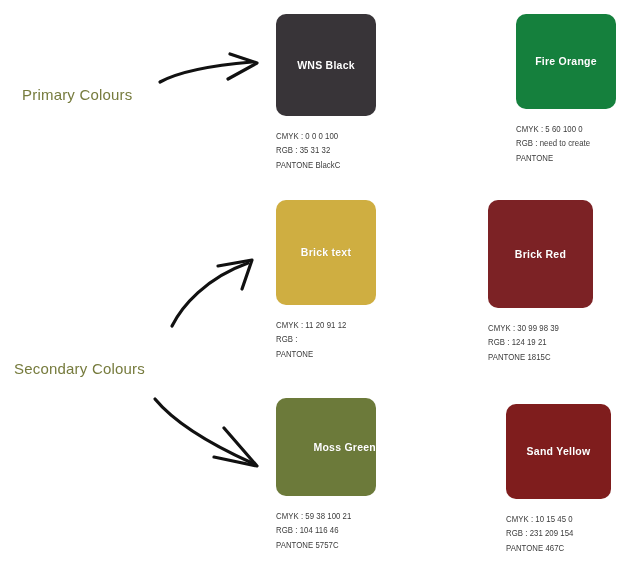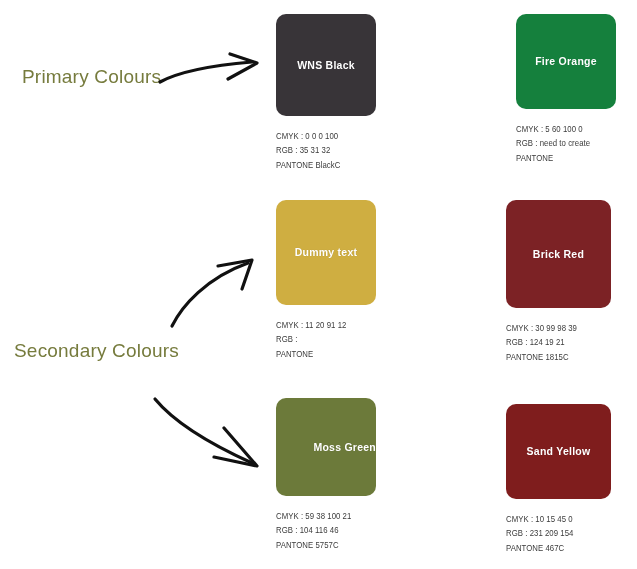--- a/index.html
+++ b/index.html
@@ -20,24 +20,25 @@
     position: absolute;
     inset: 0;
     width: 637px;
     height: 569px;
   }
 
   
   .section-label {
     position: absolute;
     font-family: "Liberation Sans", sans-serif;
-    font-size: 19px;
+    font-size: 15px;
     letter-spacing: 0.2px;
     color: #767b3d;
     white-space: nowrap;
+    margin-top: 20px;
   }
   .label-primary   { left: 22px; top: 66px; }
   .label-secondary { left: 14px; top: 340px; }
 
   
   .arrow-svg {
     position: absolute;
     overflow: visible;
     pointer-events: none;
   }
@@ -77,21 +78,21 @@
   .swatch-meta div {
     line-height: 1.72;
     white-space: nowrap;
   }
 
   
   .pos-wns-black   { left: 276px; top: 14px; }
   .pos-fire-orange { left: 516px; top: 14px; }
   
   .pos-dummy-text  { left: 276px; top: 200px; }
-  .pos-brick-red   { left: 506px; top: 200px; }
+  .pos-brick-red   { left: 488px; top: 200px; }
   
   .pos-moss-green  { left: 276px; top: 398px; }
   .pos-sand-yellow { left: 506px; top: 404px; }
 </style>
 </head>
 <body>
 
 <div class="stage">
 
   <div class="section-label label-primary">Primary Colours</div>
@@ -130,21 +131,21 @@
     </div>
     <div class="swatch-meta">
       <div>CMYK : 5 60 100 0</div>
       <div>RGB : need to create</div>
       <div>PANTONE</div>
     </div>
   </div>
 
   <div class="swatch-block pos-dummy-text">
     <div class="swatch-chip" style="width:100px;height:105px;background:#cfae41;">
-      <div class="swatch-name">Dummy text</div>
+      <div class="swatch-name">Brick text</div>
     </div>
     <div class="swatch-meta">
       <div>CMYK : 11 20 91 12</div>
       <div>RGB :</div>
       <div>PANTONE</div>
     </div>
   </div>
 
   <div class="swatch-block pos-brick-red">
     <div class="swatch-chip" style="width:105px;height:108px;background:#7c2225;">

